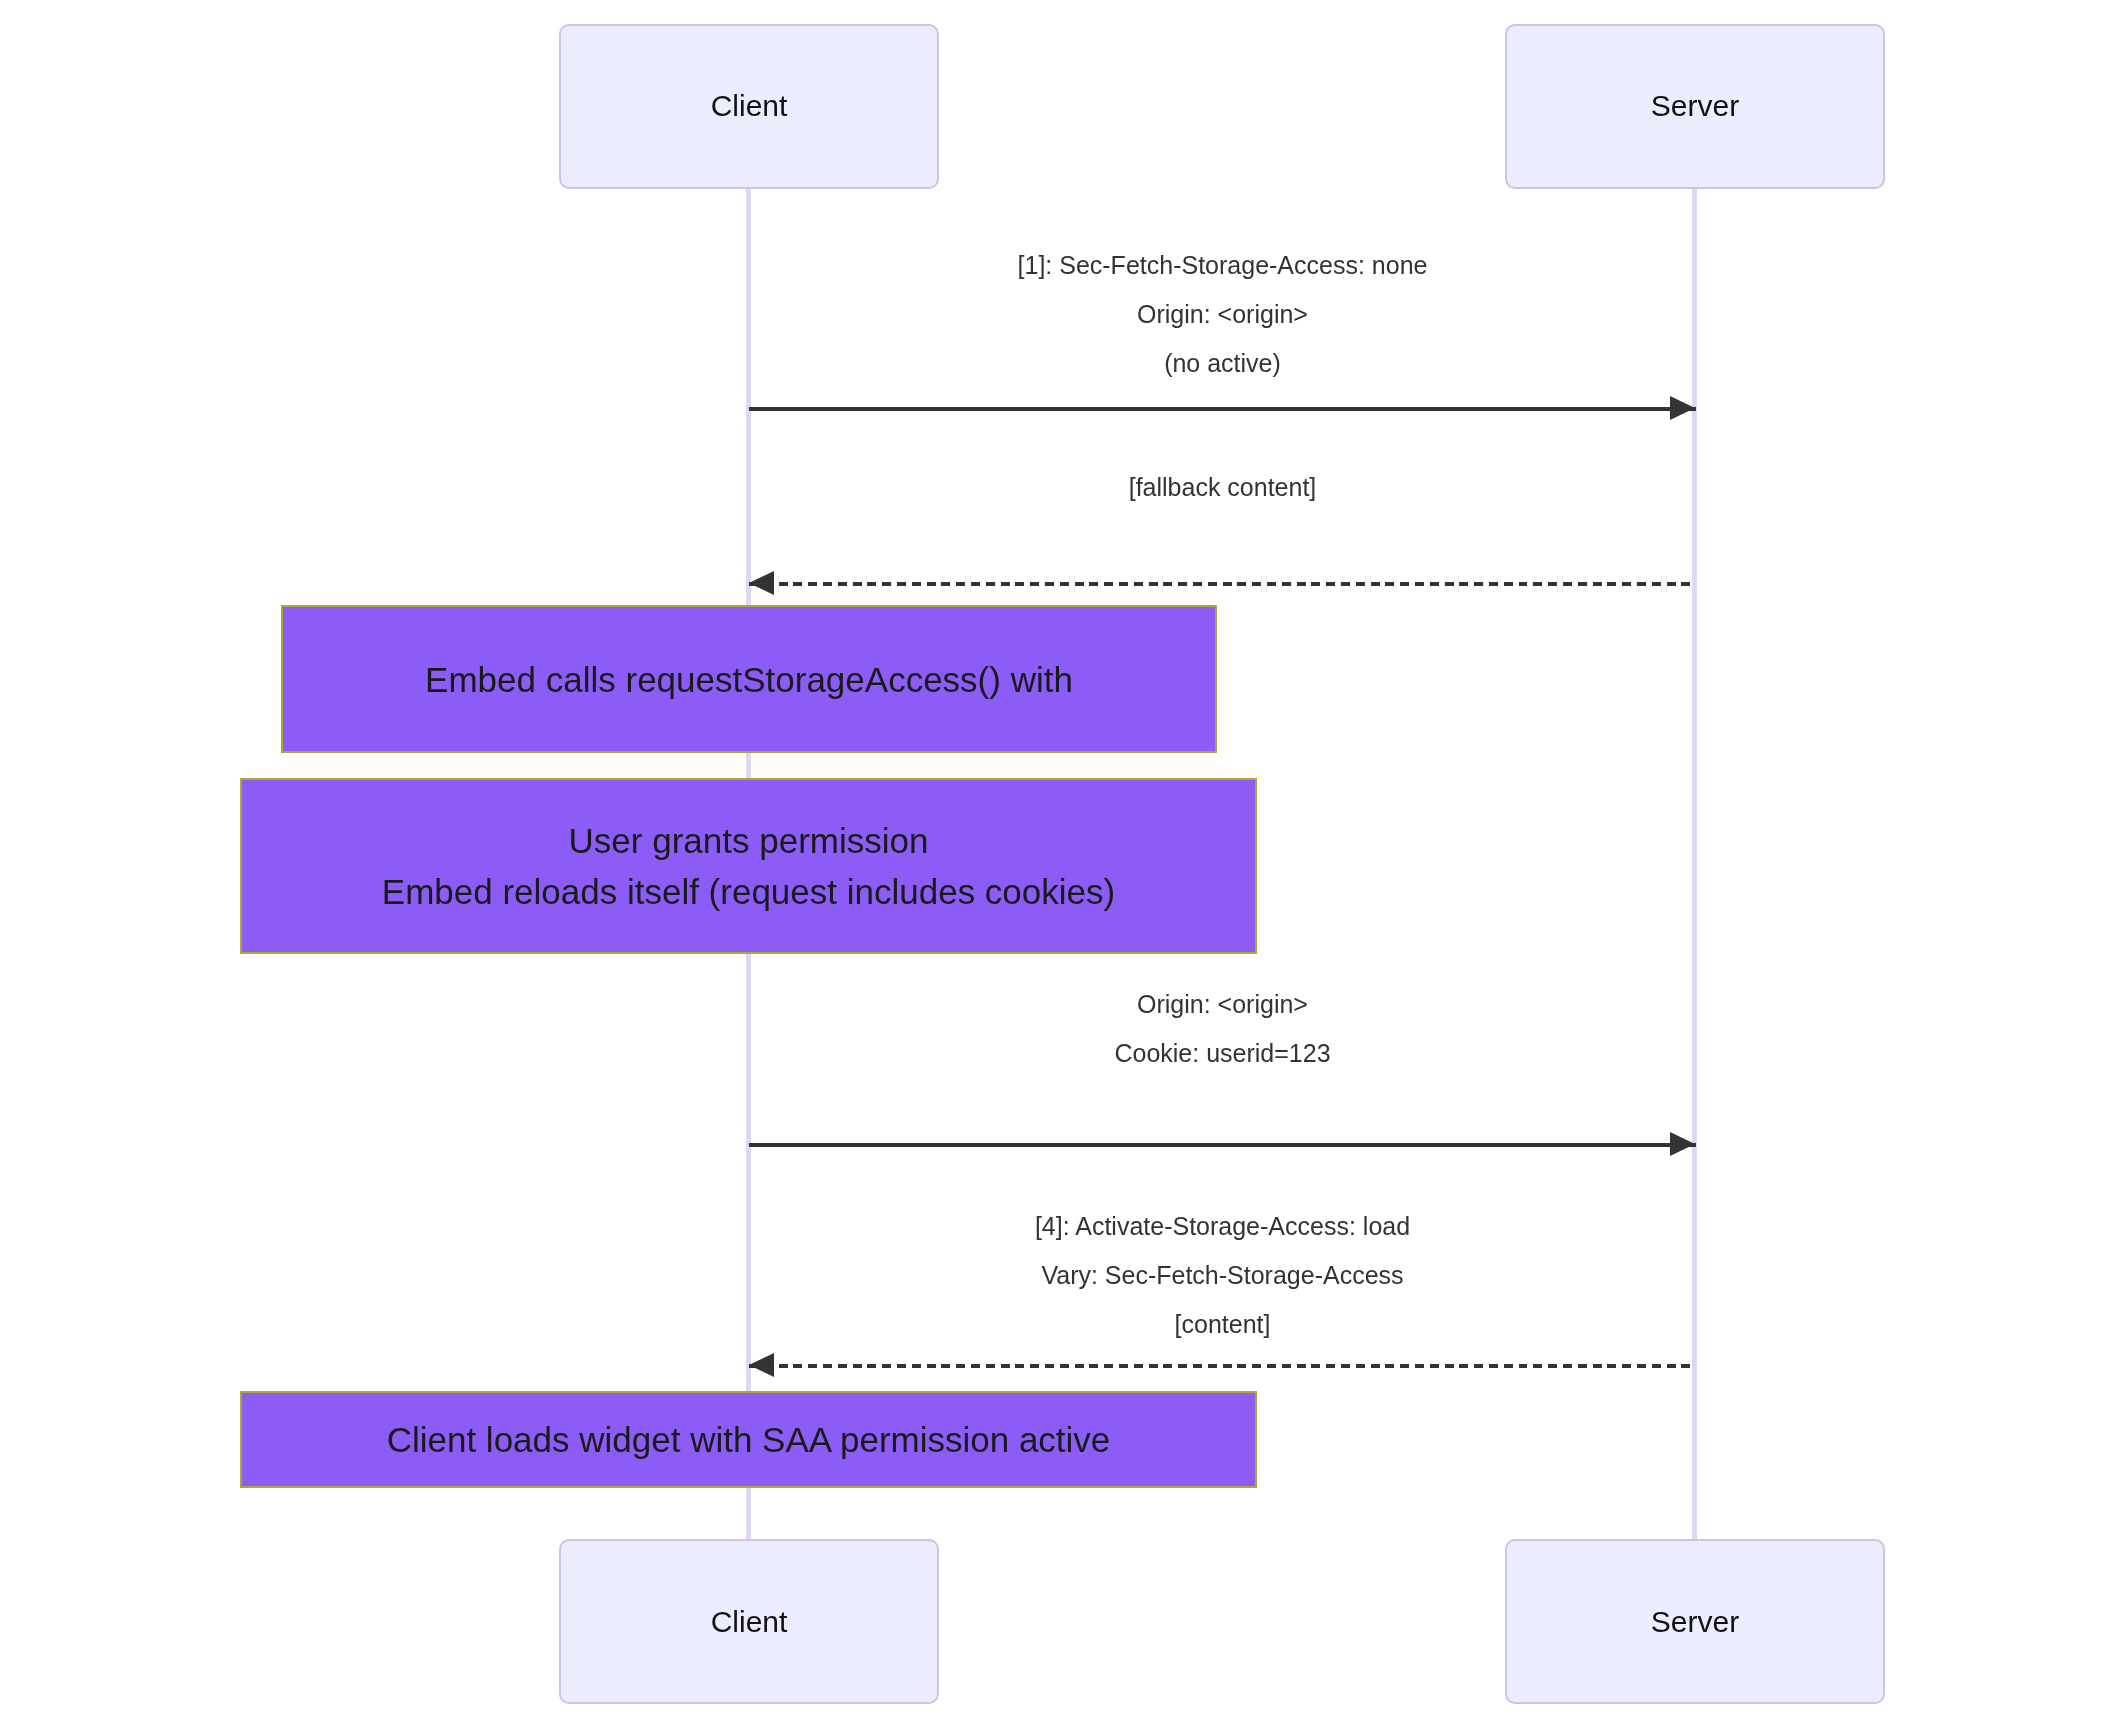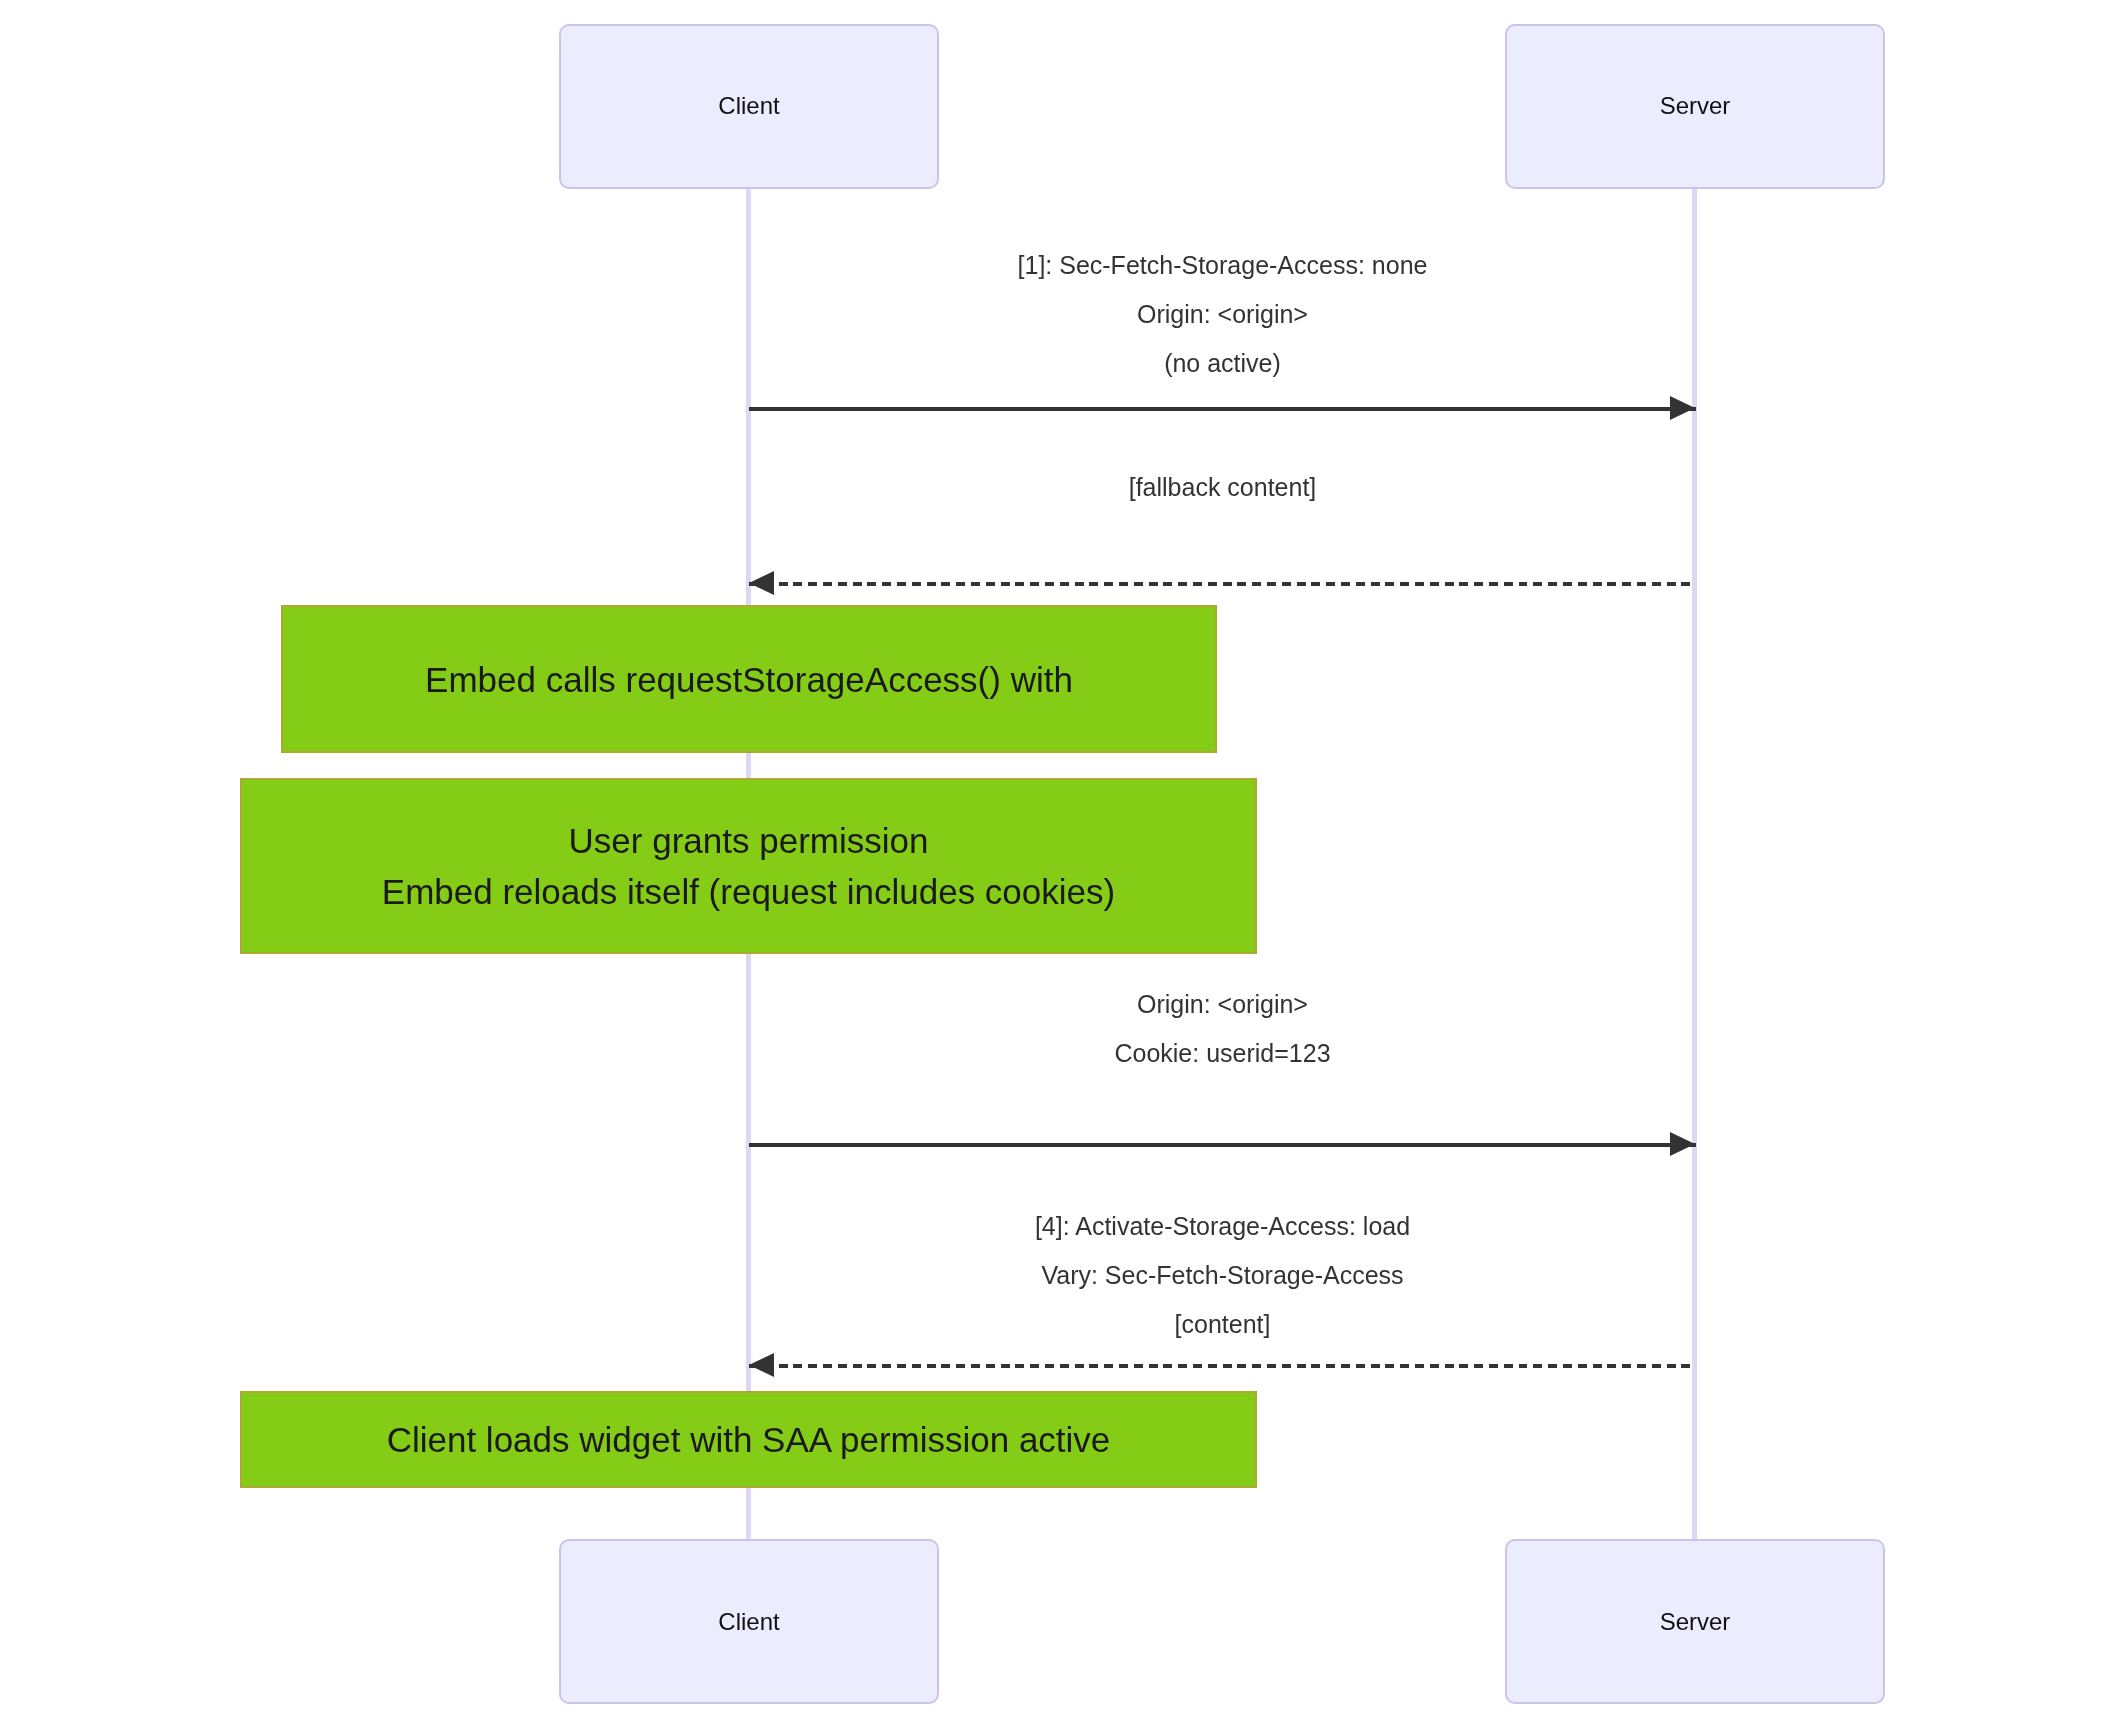--- a/index.html
+++ b/index.html
@@ -15,21 +15,21 @@
     position: absolute;
     width: 380px;
     height: 165px;
     background: #ECECFF;
     border: 2px solid #CDC2E9;
     border-radius: 9.9px;
     box-sizing: border-box;
     display: flex;
     align-items: center;
     justify-content: center;
-    font-size: 24px;
+    font-size: 30px;
     color: #111111;
   }
   .actor.client { left: 559px; }
   .actor.server { left: 1505px; }
   .actor.top    { top: 23.6px; }
   .actor.bottom { top: 1539px; }
   .lifeline {
     position: absolute;
     top: 189px;
     height: 1350px;
@@ -62,21 +62,21 @@
     position: absolute;
     width: 0;
     height: 0;
     border-top: 12.8px solid transparent;
     border-bottom: 12.8px solid transparent;
   }
   .arrowhead.right { left: 1670px; border-left: 25.6px solid #333333; }
   .arrowhead.left  { left: 749px;  border-right: 25.6px solid #333333; }
   .note {
     position: absolute;
-    background: #84cc16;
+    background: #8b5cf6;
     border: 2px solid #AAAA33;
     box-sizing: border-box;
     display: flex;
     flex-direction: column;
     align-items: center;
     justify-content: center;
     text-align: center;
     font-size: 35px;
     line-height: 51px;
     color: #1A1A1A;

